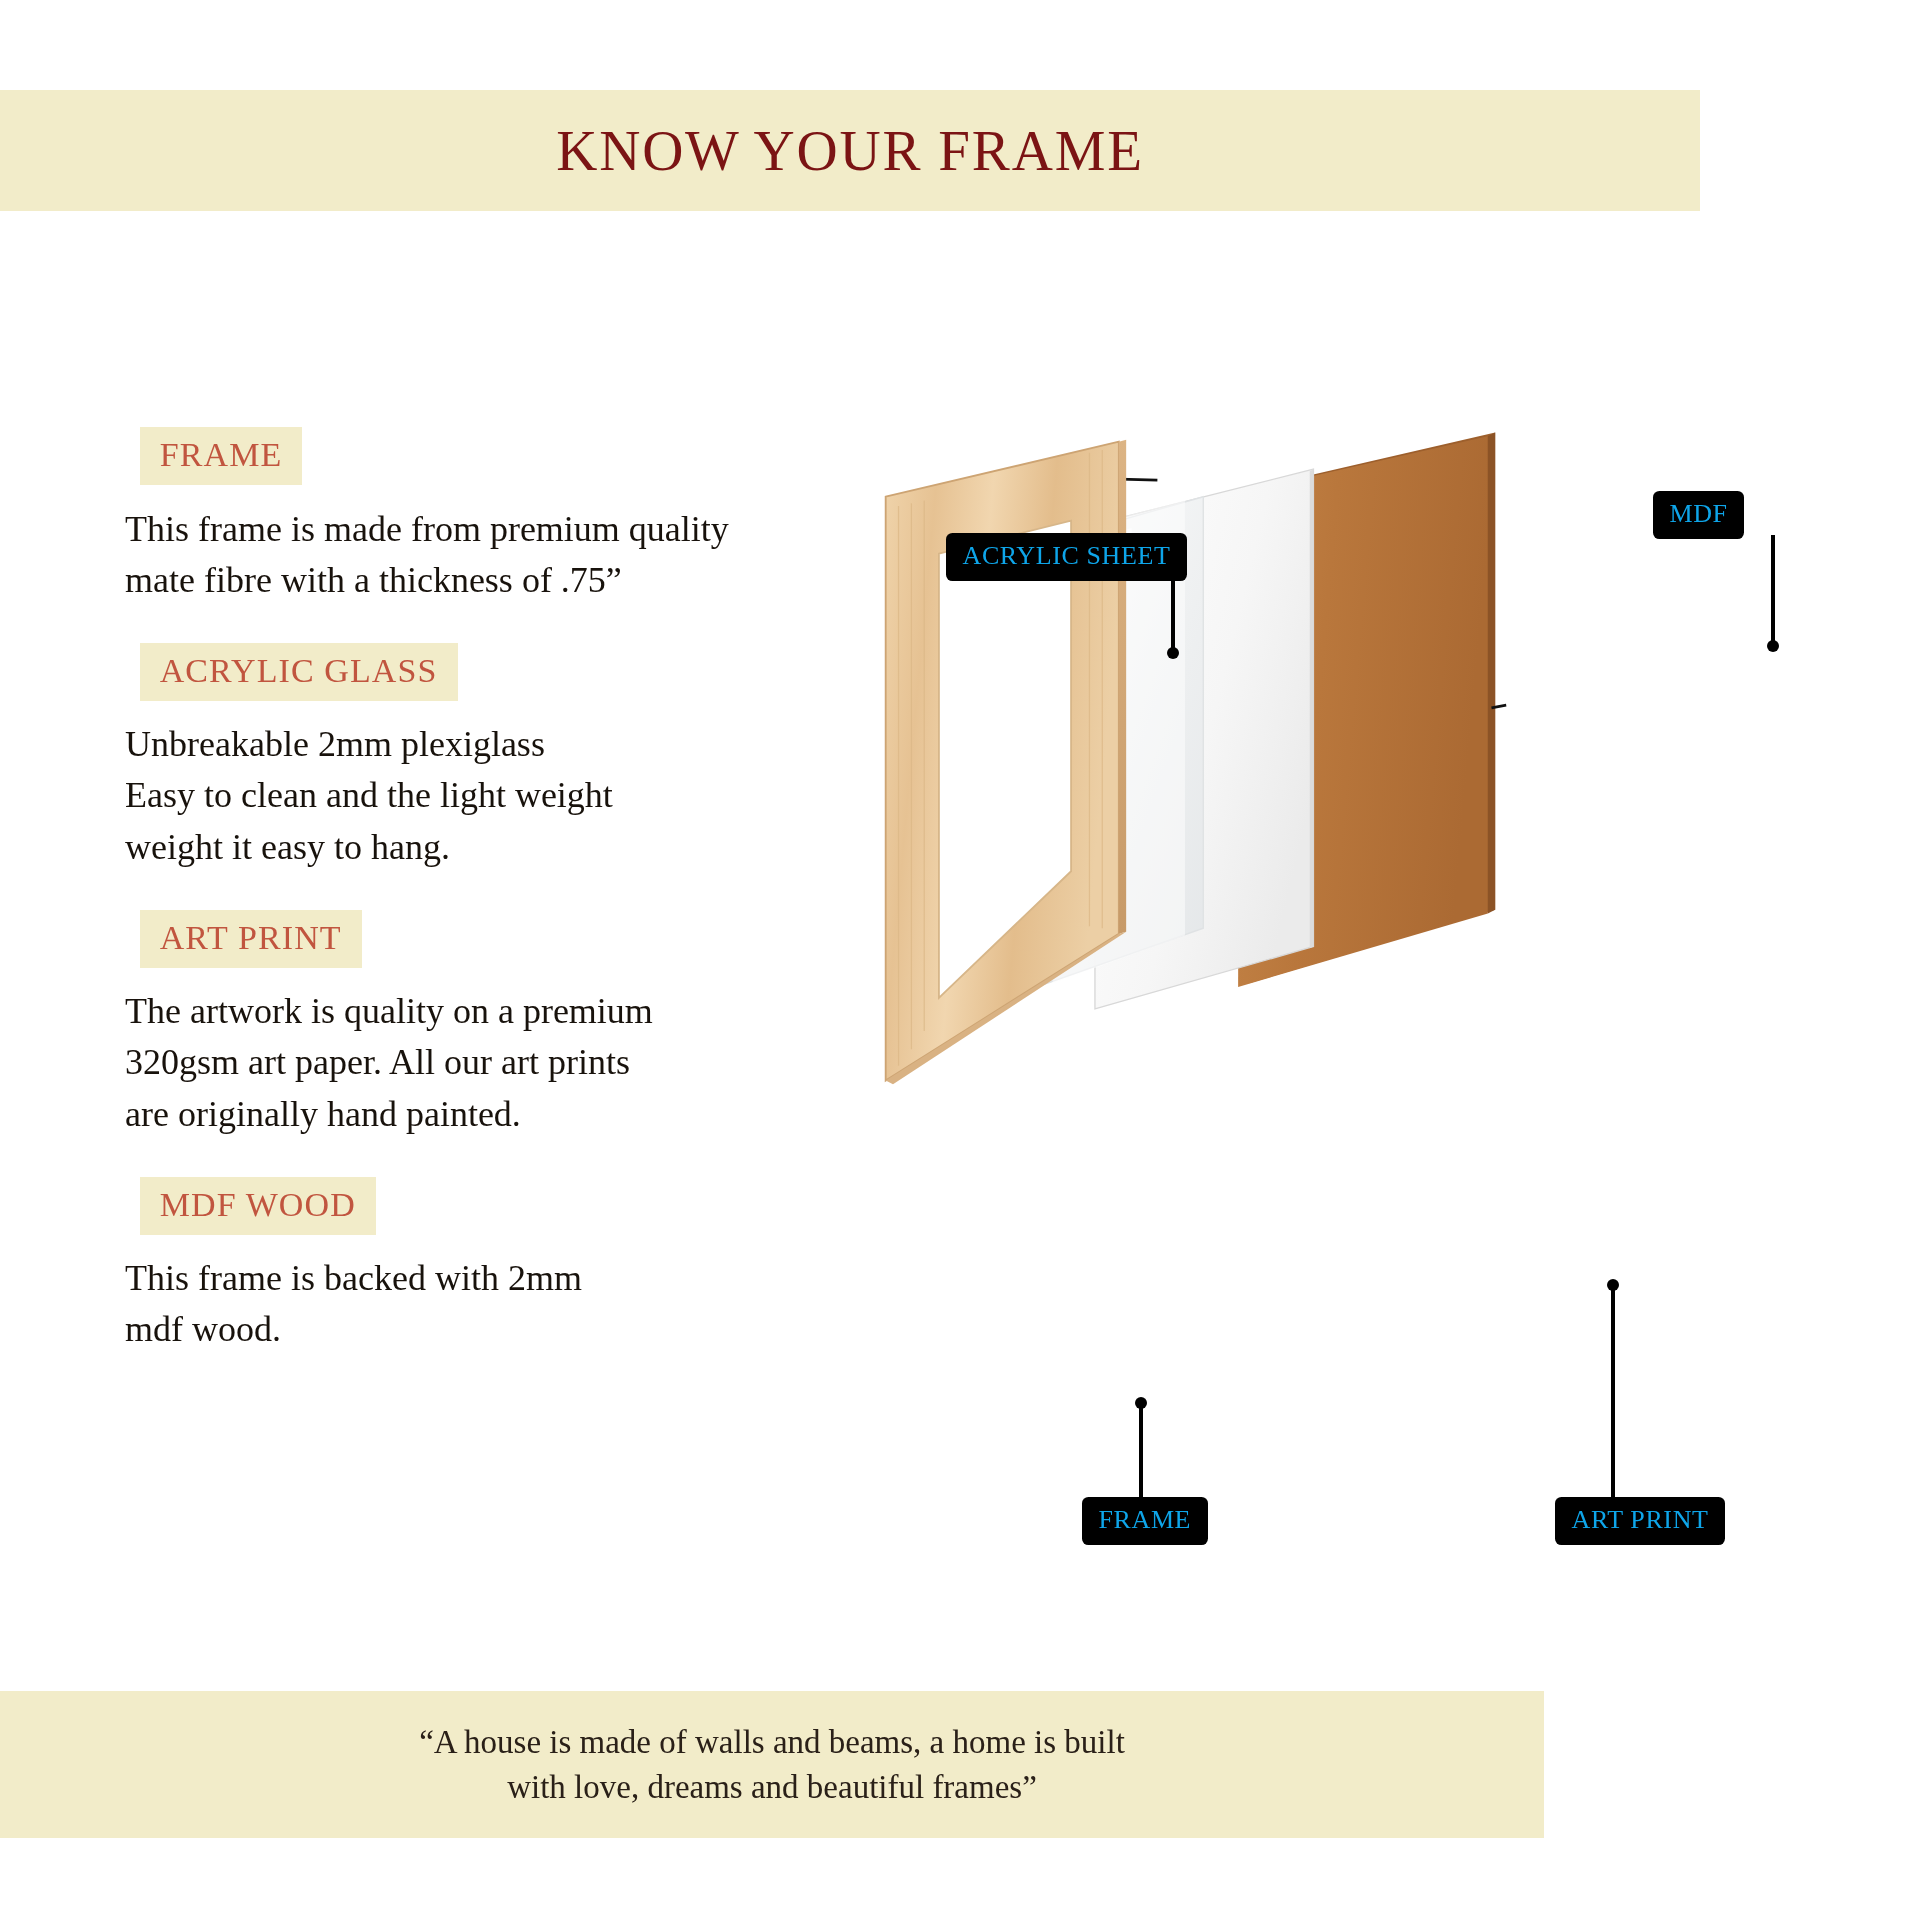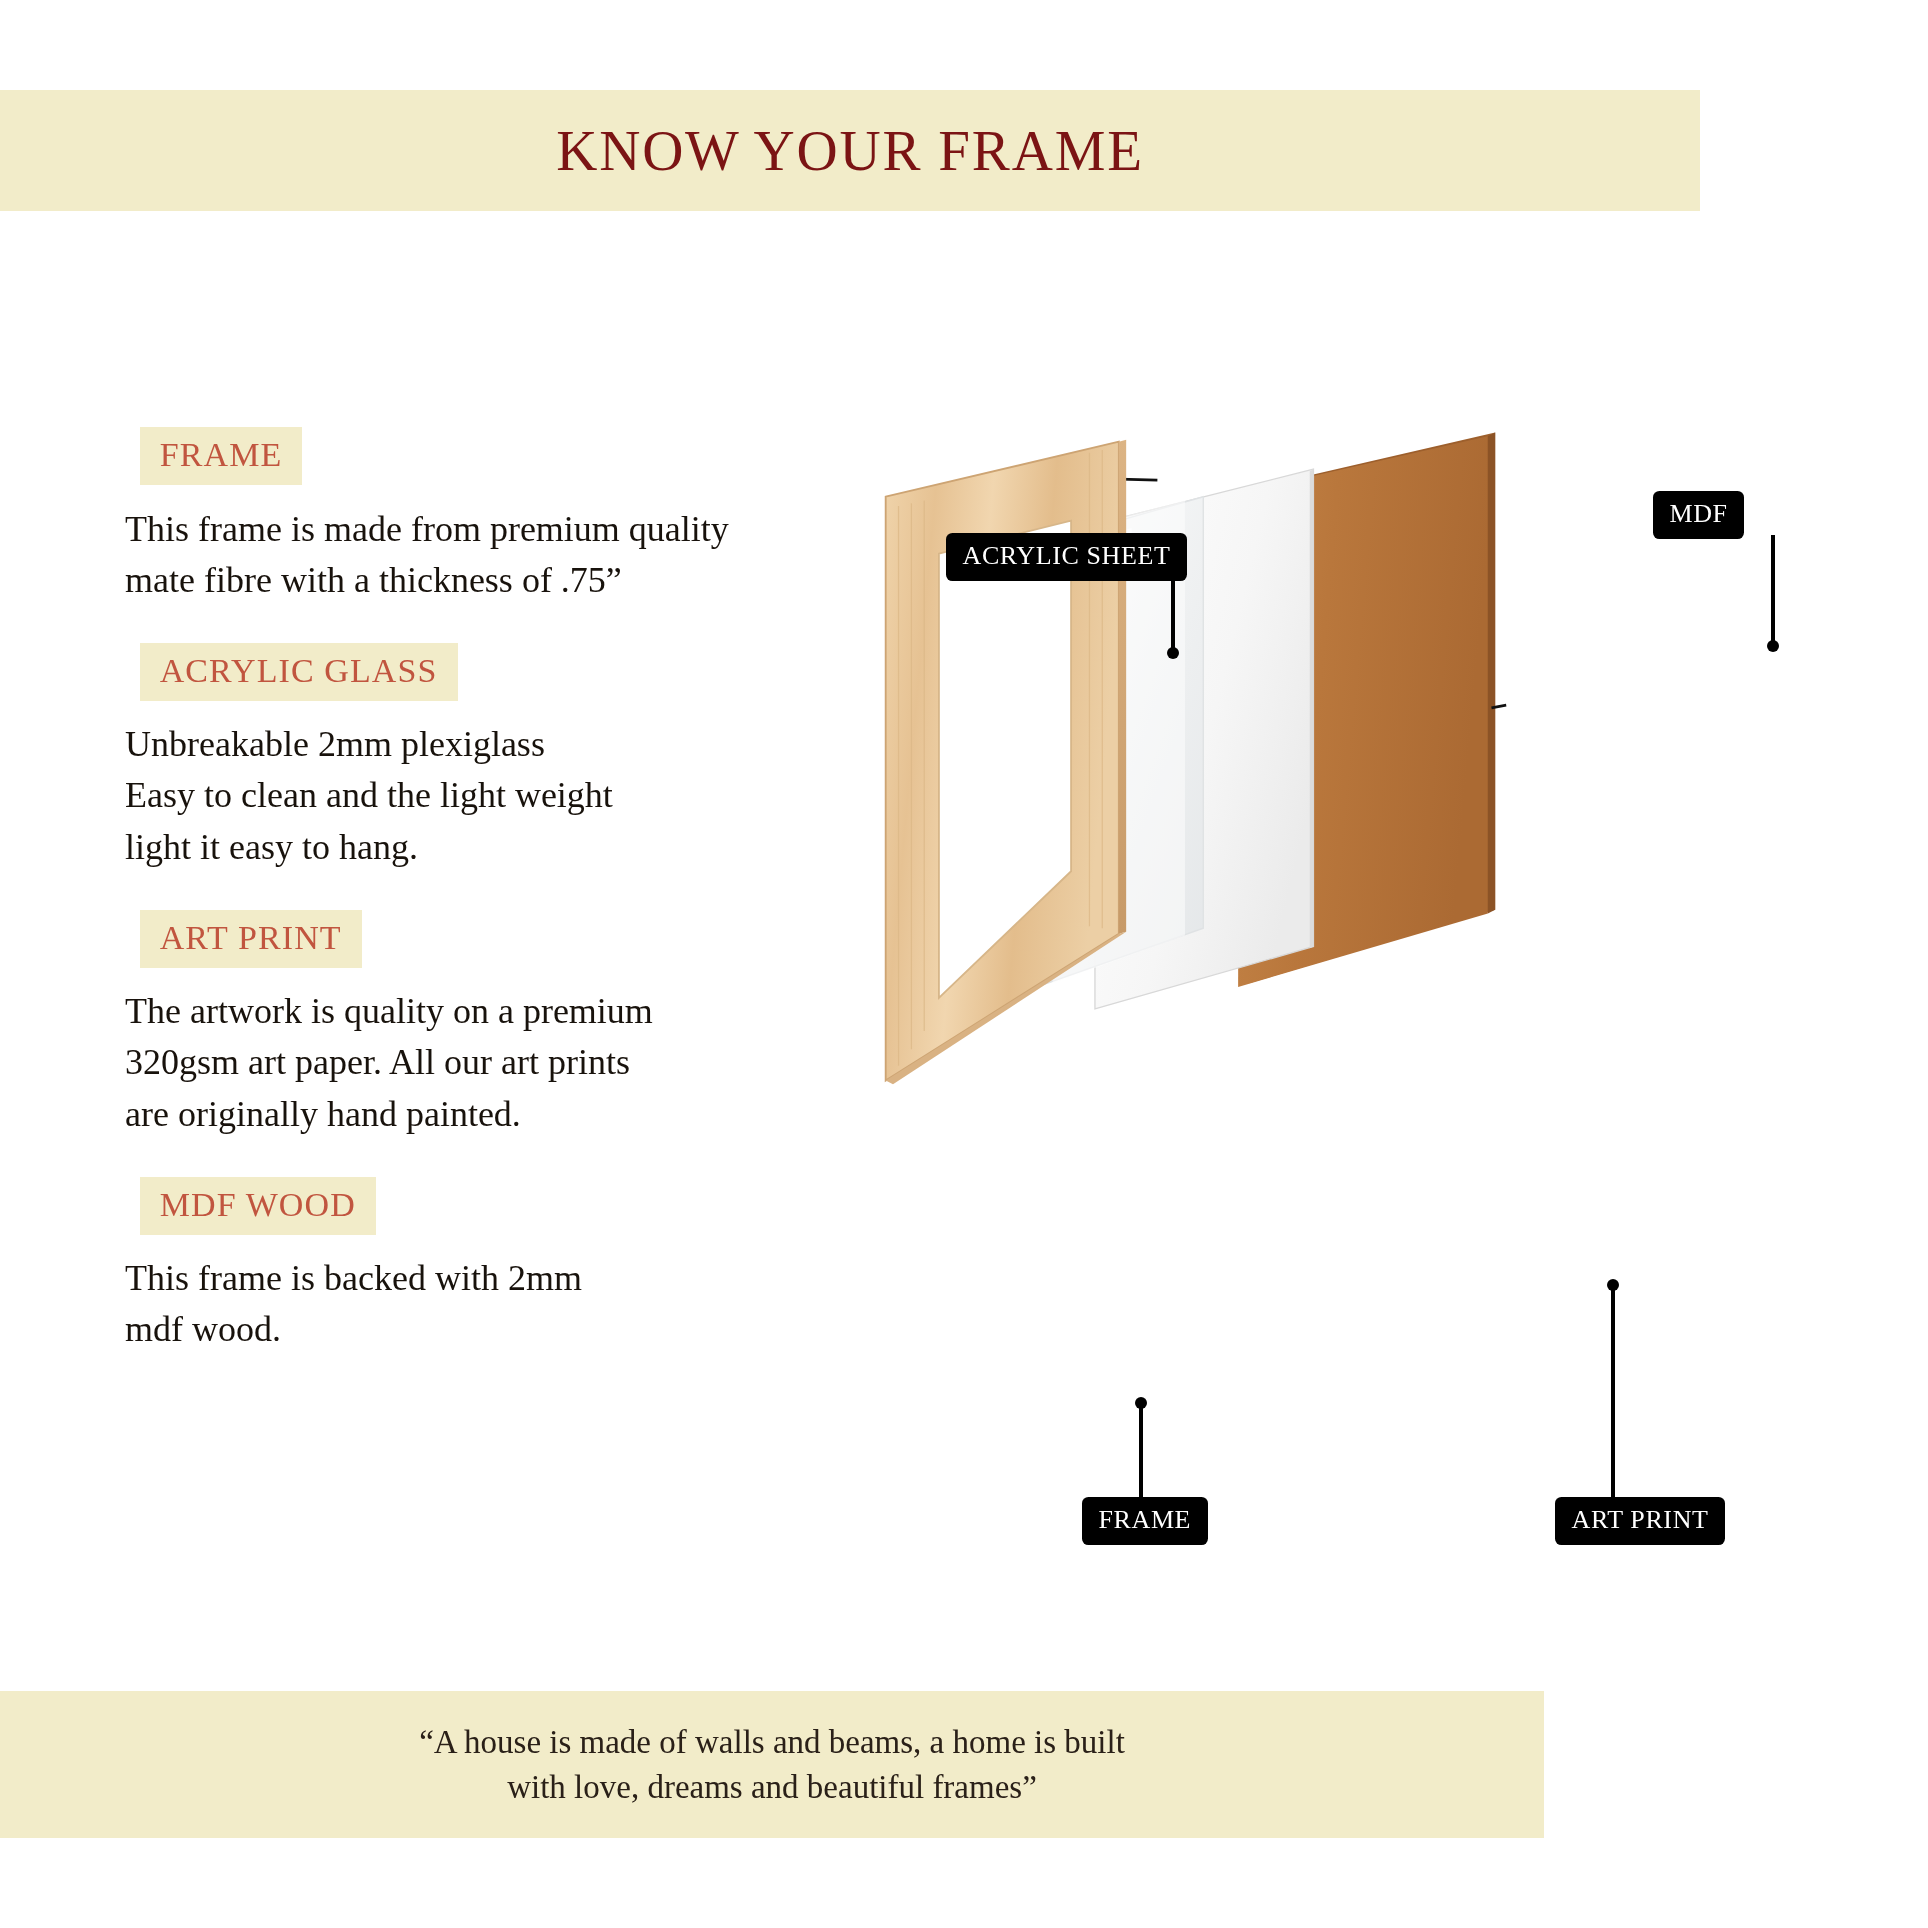--- a/index.html
+++ b/index.html
@@ -89,21 +89,21 @@
     top: 432px;
     width: 973px;
     height: 1130px;
   }
   .diagram svg { display: block; }
 
   
   .tag {
     position: absolute;
     background: #000000;
-    color: #ffffff;
+    color: #0ea5e9;
     font-size: 26px;
     letter-spacing: 0.6px;
     padding: 8.3px 16.5px 10px 16.5px;
     border-radius: 6.4px;
     white-space: nowrap;
   }
   .tag-acrylic { left: 946px; top: 533px; }
   .tag-mdf     { left: 1653px; top: 491px; }
   .tag-frame   { left: 1082px; top: 1497px; }
   .tag-print   { left: 1555px; top: 1497px; }
@@ -136,21 +136,21 @@
       <span class="ln">This frame is made from premium quality</span>
       <span class="ln">mate fibre with a thickness of .75”</span>
     </div>
   </div>
 
   <div class="section">
     <div class="section-label">ACRYLIC  GLASS</div>
     <div class="section-body">
       <span class="ln">Unbreakable 2mm plexiglass</span>
       <span class="ln">Easy to clean and the light weight</span>
-      <span class="ln">light it easy to hang.</span>
+      <span class="ln">weight it easy to hang.</span>
     </div>
   </div>
 
   <div class="section">
     <div class="section-label">ART  PRINT</div>
     <div class="section-body">
       <span class="ln">The artwork is quality on a premium</span>
       <span class="ln">320gsm art paper. All our art prints</span>
       <span class="ln">are originally hand painted.</span>
     </div>

